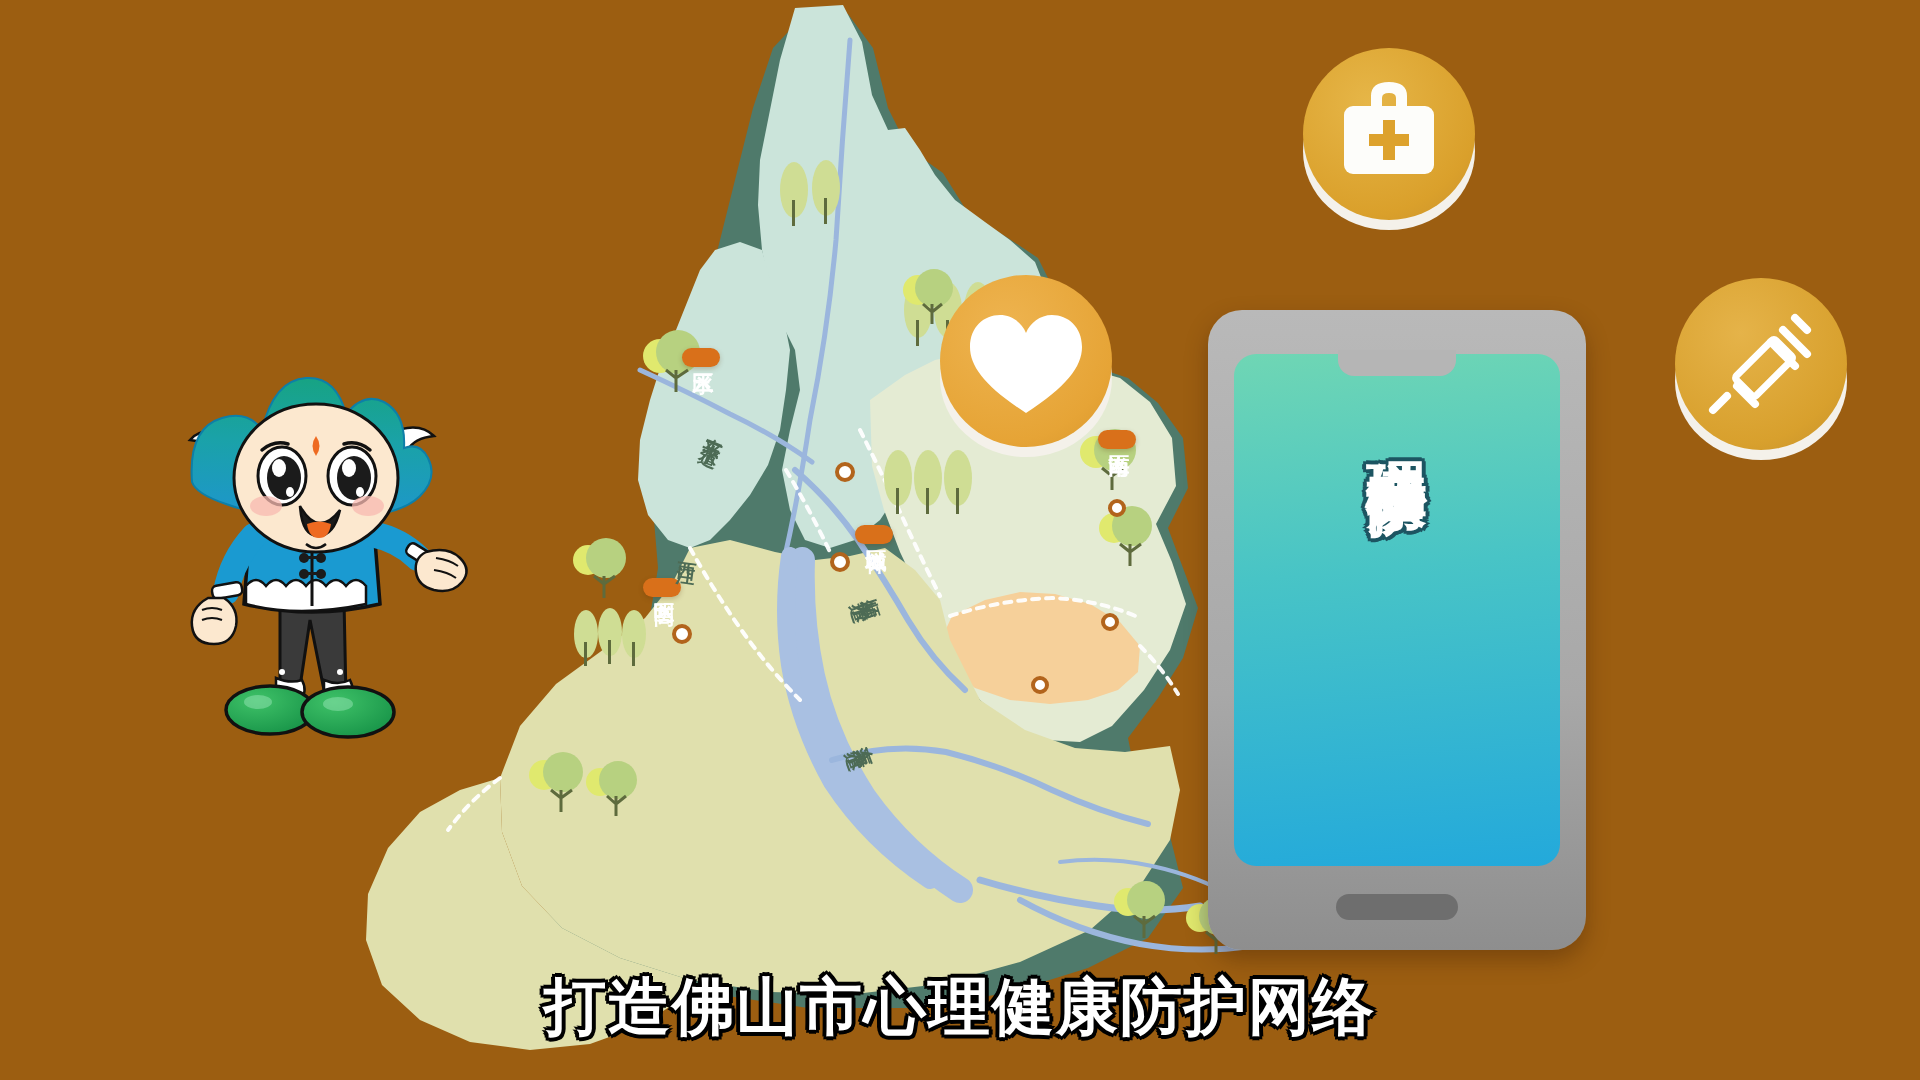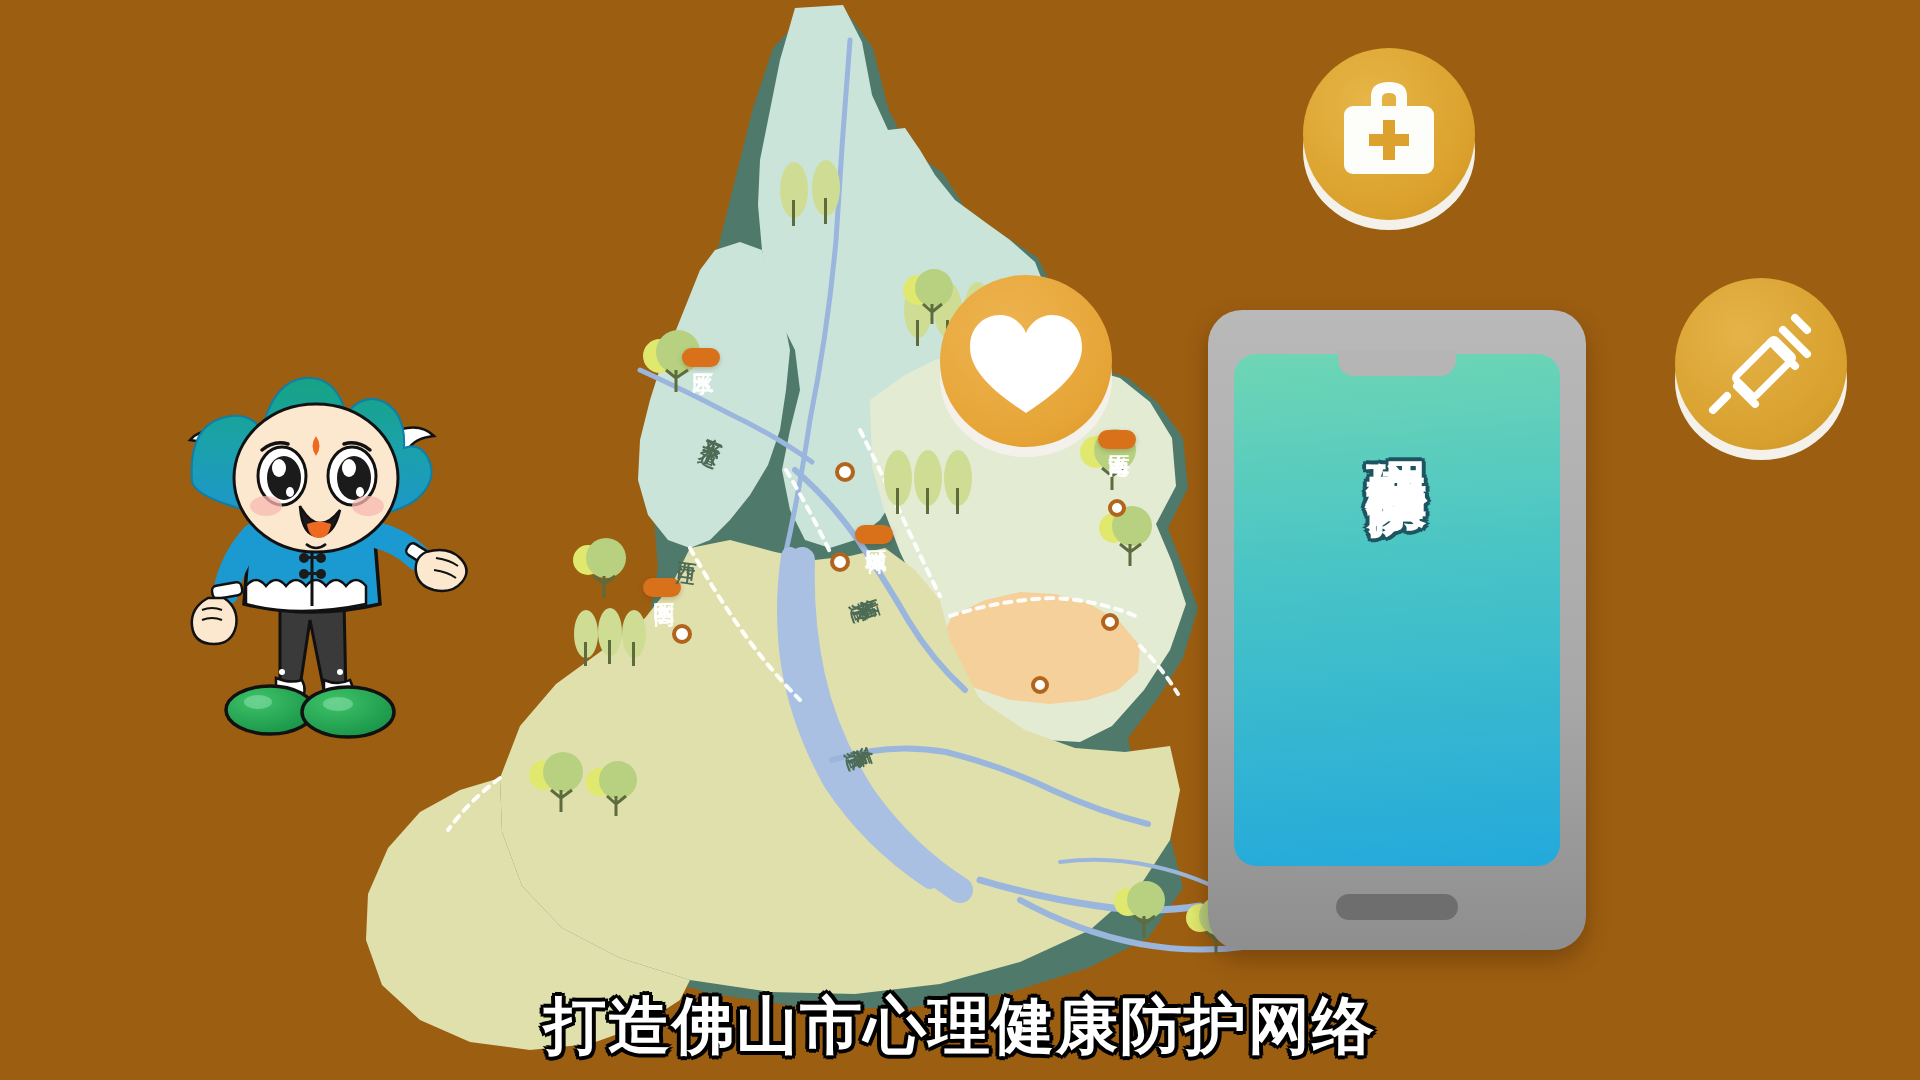--- a/index.html
+++ b/index.html
@@ -121,21 +121,21 @@
       -4px  0   0 #1d5562, 4px  0   0 #1d5562,
        0   -4px 0 #1d5562, 0    4px 0 #1d5562;
   }
 
   
   #mascot { position:absolute; left:130px; top:300px; width:380px; height:500px; }
 
   
   #subtitle {
     position:absolute;
-    left:0; right:0; bottom:12px;
+    left:0; right:0; bottom:31px;
     text-align:center;
     font-size:62px;
     font-weight:700;
     color:#ffffff;
     letter-spacing:2px;
     text-shadow:
       -3px -3px 0 #000, 3px -3px 0 #000,
       -3px  3px 0 #000, 3px  3px 0 #000,
       -4px  0   0 #000, 4px  0   0 #000,
        0   -4px 0 #000, 0    4px 0 #000;

